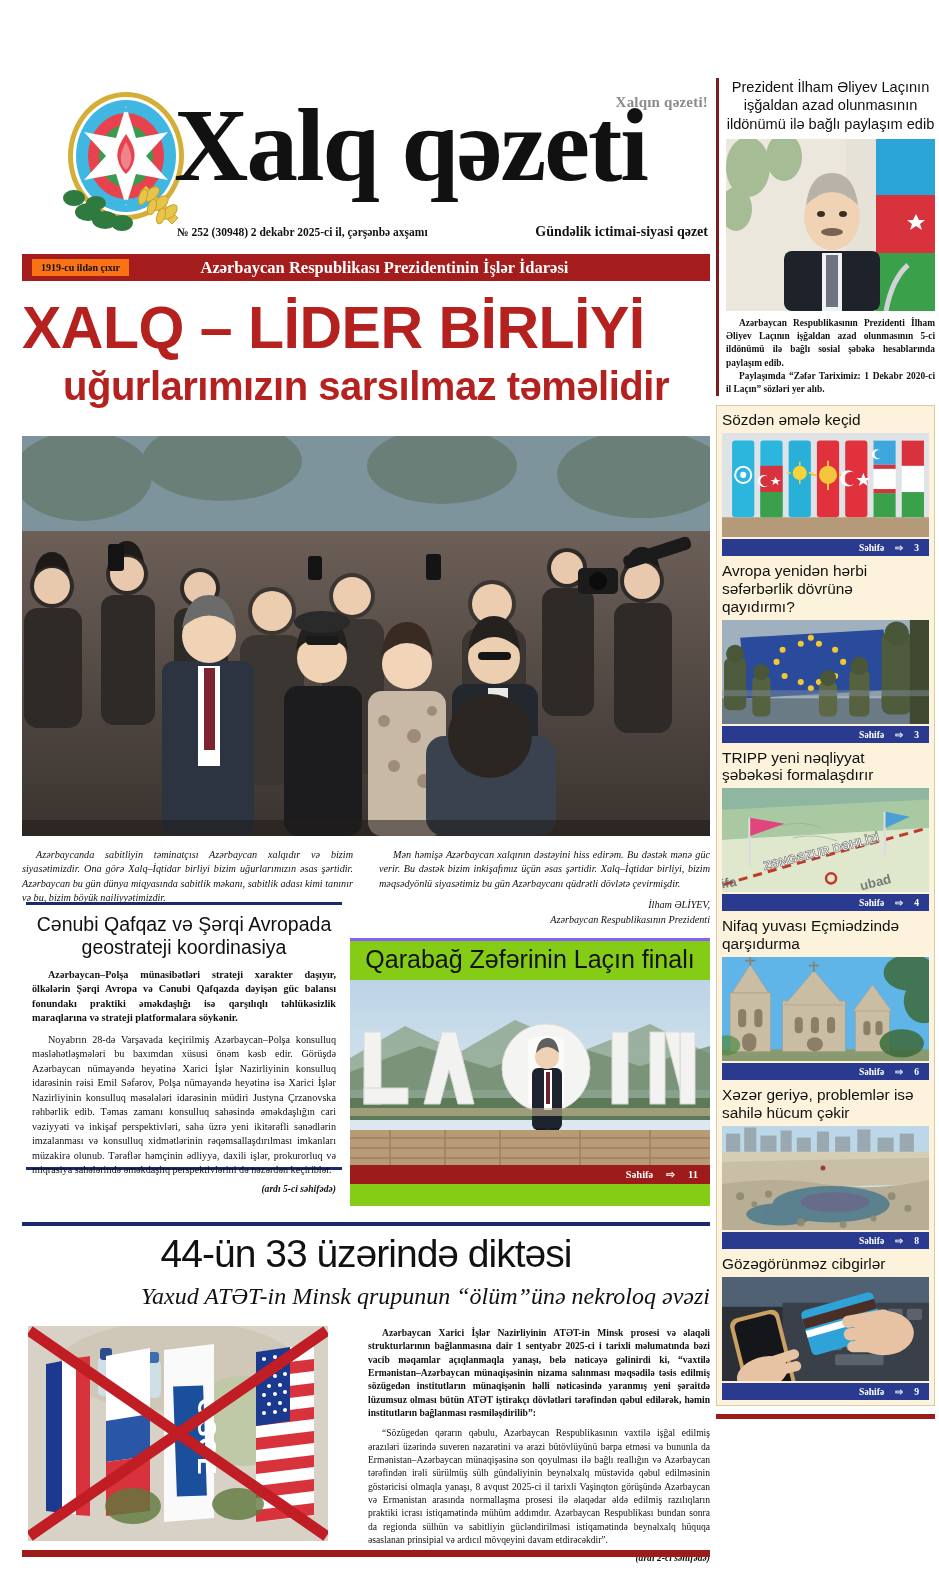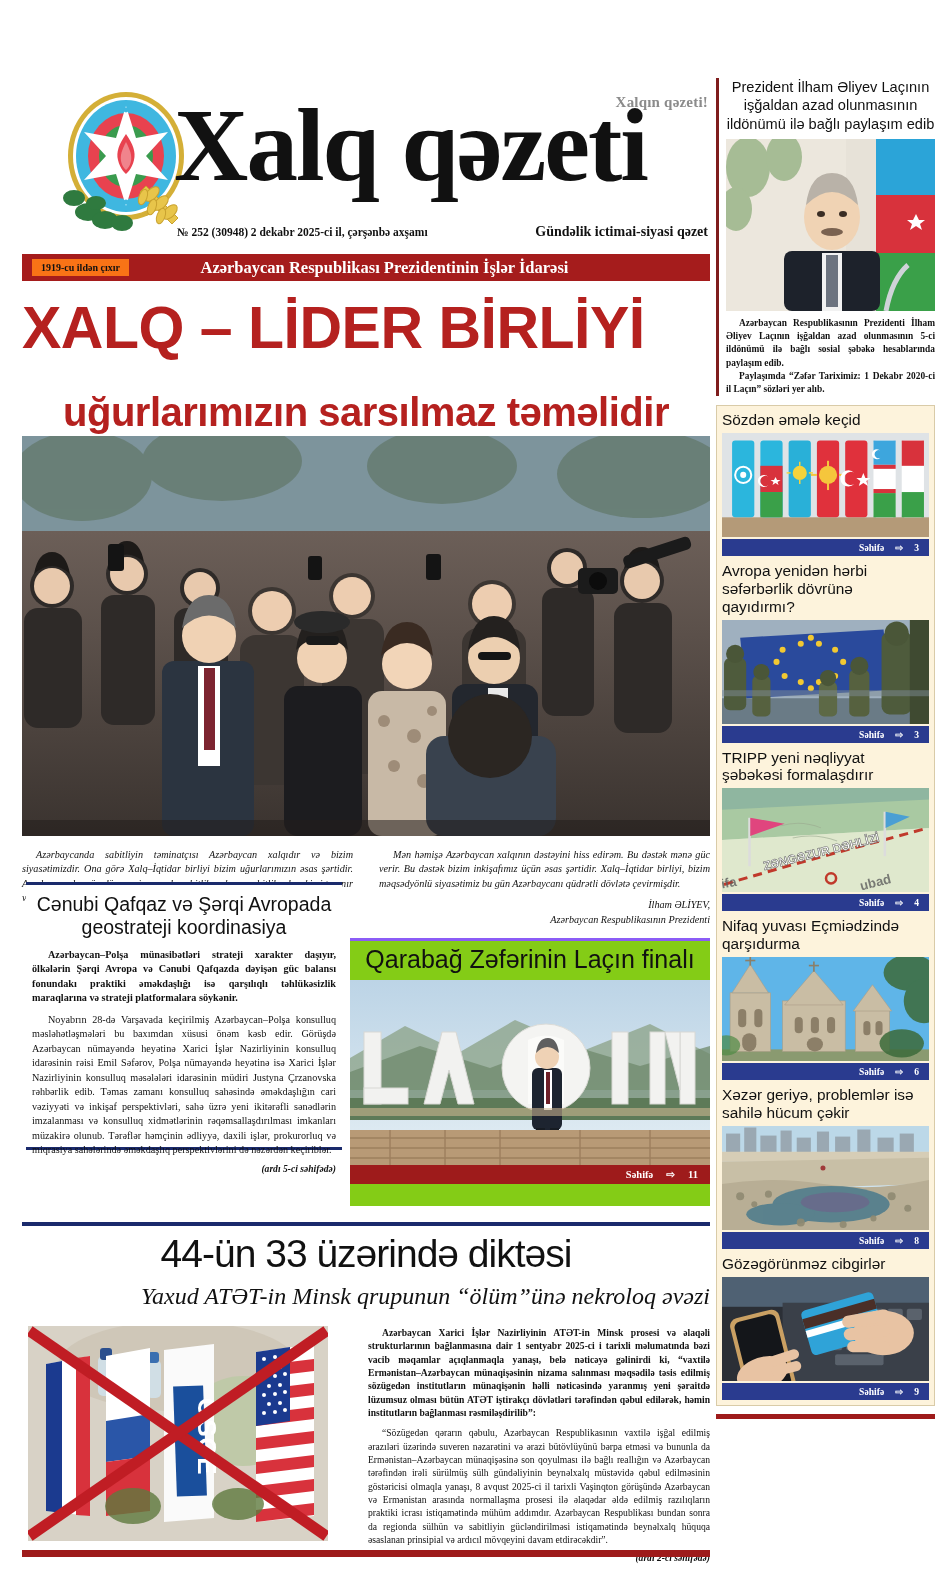--- a/index.html
+++ b/index.html
@@ -51,21 +51,21 @@
 
   
   .lead-h1 {
     position: absolute; left: 22px; top: 300px; width: 688px;
     text-align: left; color: #b5211f;
     font-family: "Liberation Sans", sans-serif;
     font-size: 59px; font-weight: bold; line-height: .96;
     letter-spacing: -0.5px;
   }
   .lead-h2 {
-    position: absolute; left: 22px; top: 392px; width: 688px;
+    position: absolute; left: 22px; top: 366px; width: 688px;
     text-align: center; color: #b5211f;
     font-family: "Liberation Sans", sans-serif;
     font-size: 40px; font-weight: bold; line-height: 1;
     letter-spacing: -0.5px;
   }
 
   
   .lead-photo {
     position: absolute; left: 22px; top: 436px; width: 688px; height: 400px;
     overflow: hidden; background: #5d6b72;
@@ -76,21 +76,21 @@
   .quotes {
     position: absolute; left: 22px; top: 848px; width: 688px;
     display: flex; gap: 26px;
   }
   .quote-col { width: 331px; font-style: italic; font-size: 10.2px; line-height: 1.42; text-align: justify; color: #111; }
   .quote-col p { text-indent: 14px; }
   .attrib { margin-top: 7px; text-align: right; font-style: italic; font-size: 10.2px; line-height: 1.4; }
 
   
   .art-left {
-    position: absolute; left: 26px; top: 882px; width: 316px; height: 268px;
+    position: absolute; left: 26px; top: 902px; width: 316px; height: 268px;
     border-top: 3px solid #1a2a6c; border-bottom: 3px solid #1a2a6c;
     background: #fff; padding: 8px 6px 4px 6px;
   }
   .art-left h3 {
     font-family: "Liberation Sans", sans-serif;
     font-size: 19.5px; font-weight: normal; text-align: center;
     line-height: 1.18; color: #111; margin-bottom: 9px;
   }
   .art-left .lede {
     font-size: 10.2px; font-weight: bold; line-height: 1.42;

